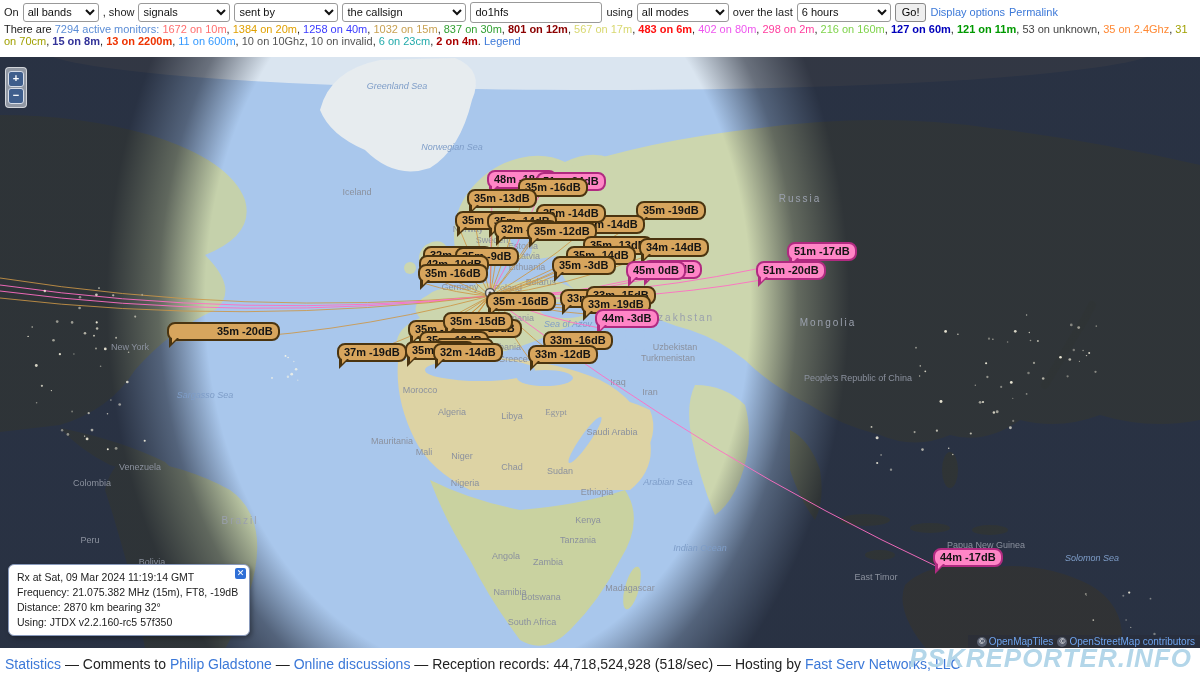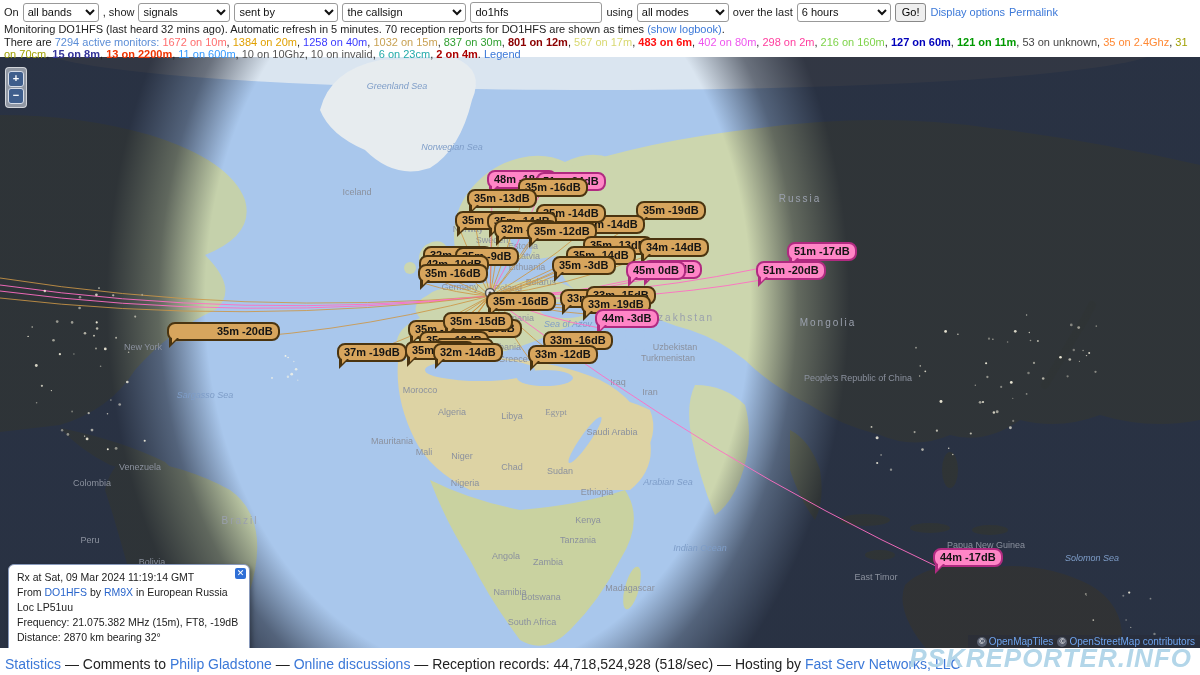--- a/index.html
+++ b/index.html
@@ -144,21 +144,21 @@
       <div class="mlabel l" style="left: 506px; top: 332px;">Serbia</div>
       <div class="mlabel l" style="left: 506px; top: 347px;">Albania</div>
       <div class="mlabel l" style="left: 513px; top: 359px;">Greece</div>
       <div class="mlabel l" style="left: 563px; top: 357px;">Turkey</div>
       <div class="mlabel w" style="left: 568px; top: 324px;">Sea of Azov</div>
       <div class="mlabel L" style="left: 678px; top: 317px;">Kazakhstan</div>
       <div class="mlabel l" style="left: 675px; top: 347px;">Uzbekistan</div>
       <div class="mlabel l" style="left: 668px; top: 358px;">Turkmenistan</div>
       <div class="mlabel L" style="left: 828px; top: 322px;">Mongolia</div>
       <div class="mlabel L" style="left: 800px; top: 198px;">Russia</div>
-      <div class="mlabel l" style="left: 143px; top: 347px;">New York</div>
+      <div class="mlabel l" style="left: 130px; top: 347px;">New York</div>
       <div class="mlabel w" style="left: 205px; top: 395px;">Sargasso Sea</div>
       <div class="mlabel l" style="left: 140px; top: 467px;">Venezuela</div>
       <div class="mlabel l" style="left: 92px; top: 483px;">Colombia</div>
       <div class="mlabel L" style="left: 218px; top: 520px; padding-left: 44px;">Brazil</div>
       <div class="mlabel l" style="left: 90px; top: 540px;">Peru</div>
       <div class="mlabel l" style="left: 152px; top: 562px;">Bolivia</div>
       <div class="mlabel l" style="left: 420px; top: 390px;">Morocco</div>
       <div class="mlabel l" style="left: 452px; top: 412px;">Algeria</div>
       <div class="mlabel l" style="left: 512px; top: 416px;">Libya</div>
       <div class="mlabel l" style="left: 556px; top: 412px; font-family: Liberation Serif, serif;">Egypt</div>
@@ -403,21 +403,20 @@
   <div id="zoomctl">
     <div class="zbtn">+</div>
     <div class="zbtn">−</div>
   </div>
 
   <div id="attrib"><span class="ci">©</span><a>OpenMapTiles</a><span class="ci">©</span><a>OpenStreetMap contributors</a></div>
 
   <div id="popup">
     <div id="popup-close">✕</div>
     <div>Rx at Sat, 09 Mar 2024 11:19:14 GMT</div>
-    <div><span>From </span><a>DO1HFS</a><span> by </span><a>RM9X</a><span> in European Russia Loc LP51uu</span></div>
     <div>Frequency: 21.075.382 MHz (15m), FT8, -19dB</div>
     <div>Distance: 2870 km bearing 32°</div>
     <div>Using: JTDX v2.2.160-rc5 57f350</div>
   </div>
 </div>
 
 <div id="hdr">
   <div class="row1">
     <span>On</span>
     <select id="sel-band"><option>all bands</option></select>
@@ -427,18 +426,17 @@
     <select id="sel-ent"><option>the callsign</option></select>
     <input value="do1hfs" style="">
     <span>using</span>
     <select id="sel-mode"><option>all modes</option></select>
     <span>over the last</span>
     <select id="sel-time"><option>6 hours</option></select>
     <button>Go!</button>
     <a class="blu">Display options</a>
     <a class="blu">Permalink</a>
   </div>
-  <div class="row2"><span>Monitoring DO1HFS (last heard 32 mins ago). Automatic refresh in 5 minutes. 70 reception reports for DO1HFS are shown as times </span><a class="blu">(show logbook)</a><span>.</span></div>
   <div class="row3"><span>There are </span><span class="cblue">7294 active monitors:</span> <span><span style="color: rgb(255, 110, 110);">1672 on 10m</span>, <span style="color: rgb(224, 160, 0);">1384 on 20m</span>, <span style="color: rgb(58, 58, 255);">1258 on 40m</span>, <span style="color: rgb(200, 161, 82);">1032 on 15m</span>, <span style="color: rgb(50, 160, 50);">837 on 30m</span>, <span style="color: rgb(139, 0, 0); font-weight: bold;">801 on 12m</span>, <span style="color: rgb(216, 216, 112);">567 on 17m</span>, <span style="color: rgb(255, 17, 17); font-weight: bold;">483 on 6m</span>, <span style="color: rgb(238, 85, 238);">402 on 80m</span>, <span style="color: rgb(255, 61, 158);">298 on 2m</span>, <span style="color: rgb(126, 211, 74);">216 on 160m</span>, <span style="color: rgb(0, 0, 187); font-weight: bold;">127 on 60m</span>, <span style="color: rgb(0, 153, 0); font-weight: bold;">121 on 11m</span>, <span style="color: rgb(68, 68, 68);">53 on unknown</span>, <span style="color: rgb(255, 136, 51);">35 on 2.4Ghz</span>, <span style="color: rgb(160, 160, 0);">31 on 70cm</span>, <span style="color: rgb(51, 51, 153); font-weight: bold;">15 on 8m</span>, <span style="color: rgb(238, 51, 0); font-weight: bold;">13 on 2200m</span>, <span style="color: rgb(51, 153, 255);">11 on 600m</span>, <span style="color: rgb(85, 85, 85);">10 on 10Ghz</span>, <span style="color: rgb(85, 85, 85);">10 on invalid</span>, <span style="color: rgb(34, 170, 170);">6 on 23cm</span>, <span style="color: rgb(170, 0, 0); font-weight: bold;">2 on 4m</span>. </span><a class="blu">Legend</a></div>
 </div>
 
 <div id="footer"><a>Statistics</a><span> — Comments to </span><a>Philip Gladstone</a><span> — </span><a>Online discussions</a><span> — Reception records: 44,718,524,928 (518/sec) — Hosting by </span><a>Fast Serv Networks, LLC</a></div>
 <div id="watermark">PSKREPORTER.INFO</div>
 
 </body></html>

